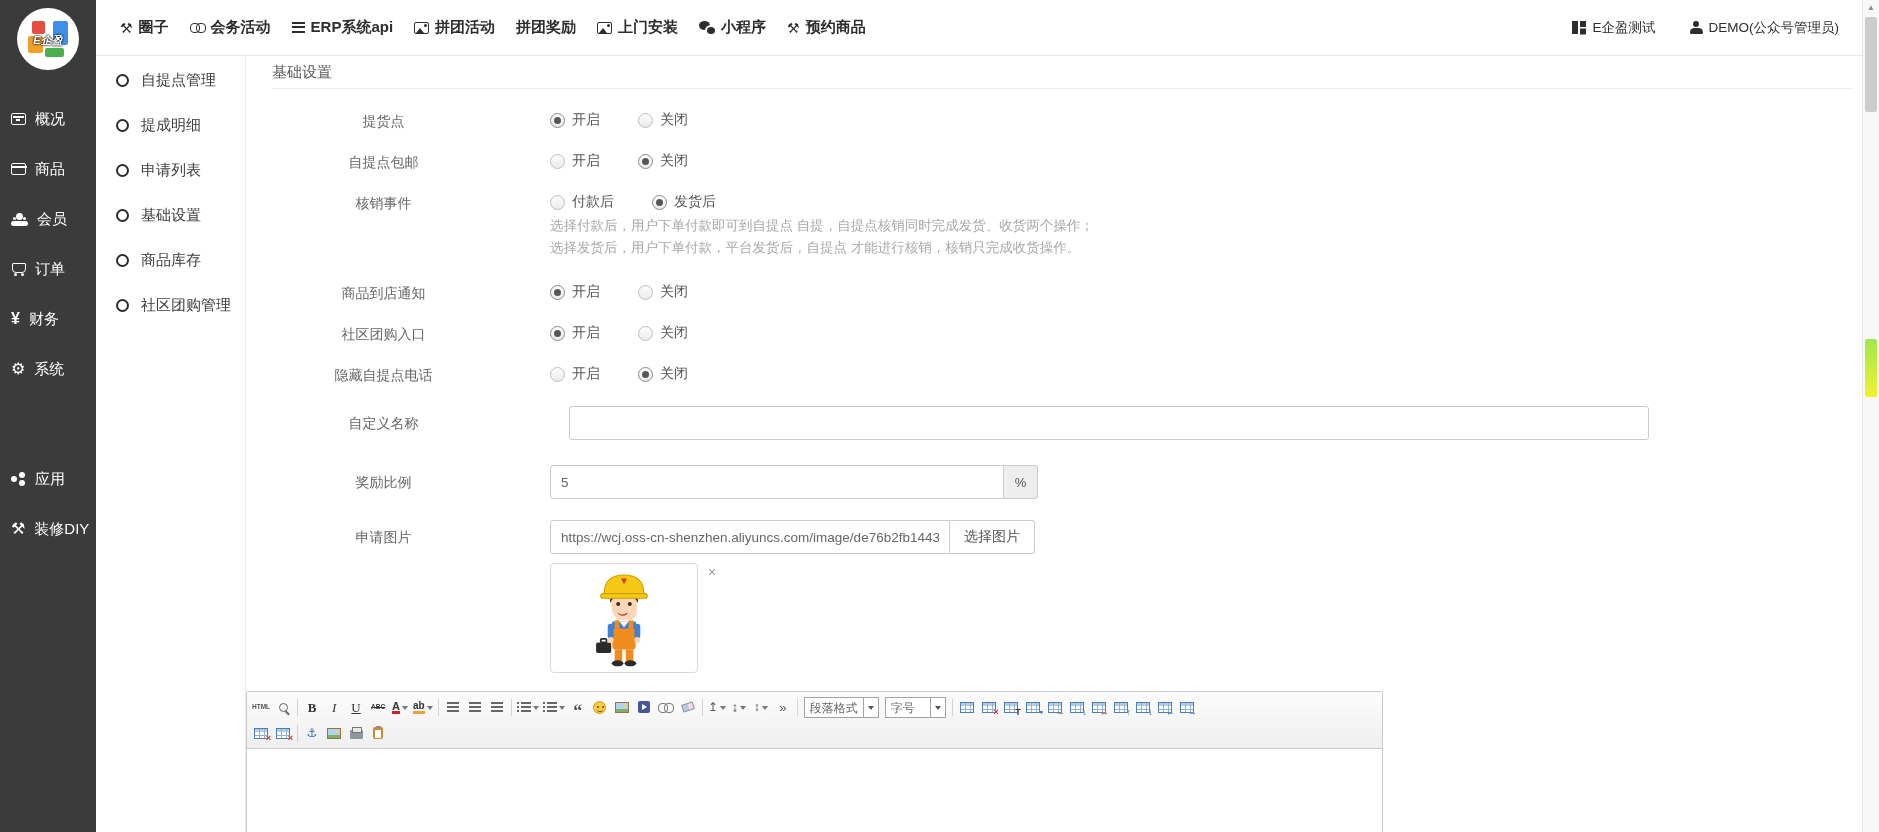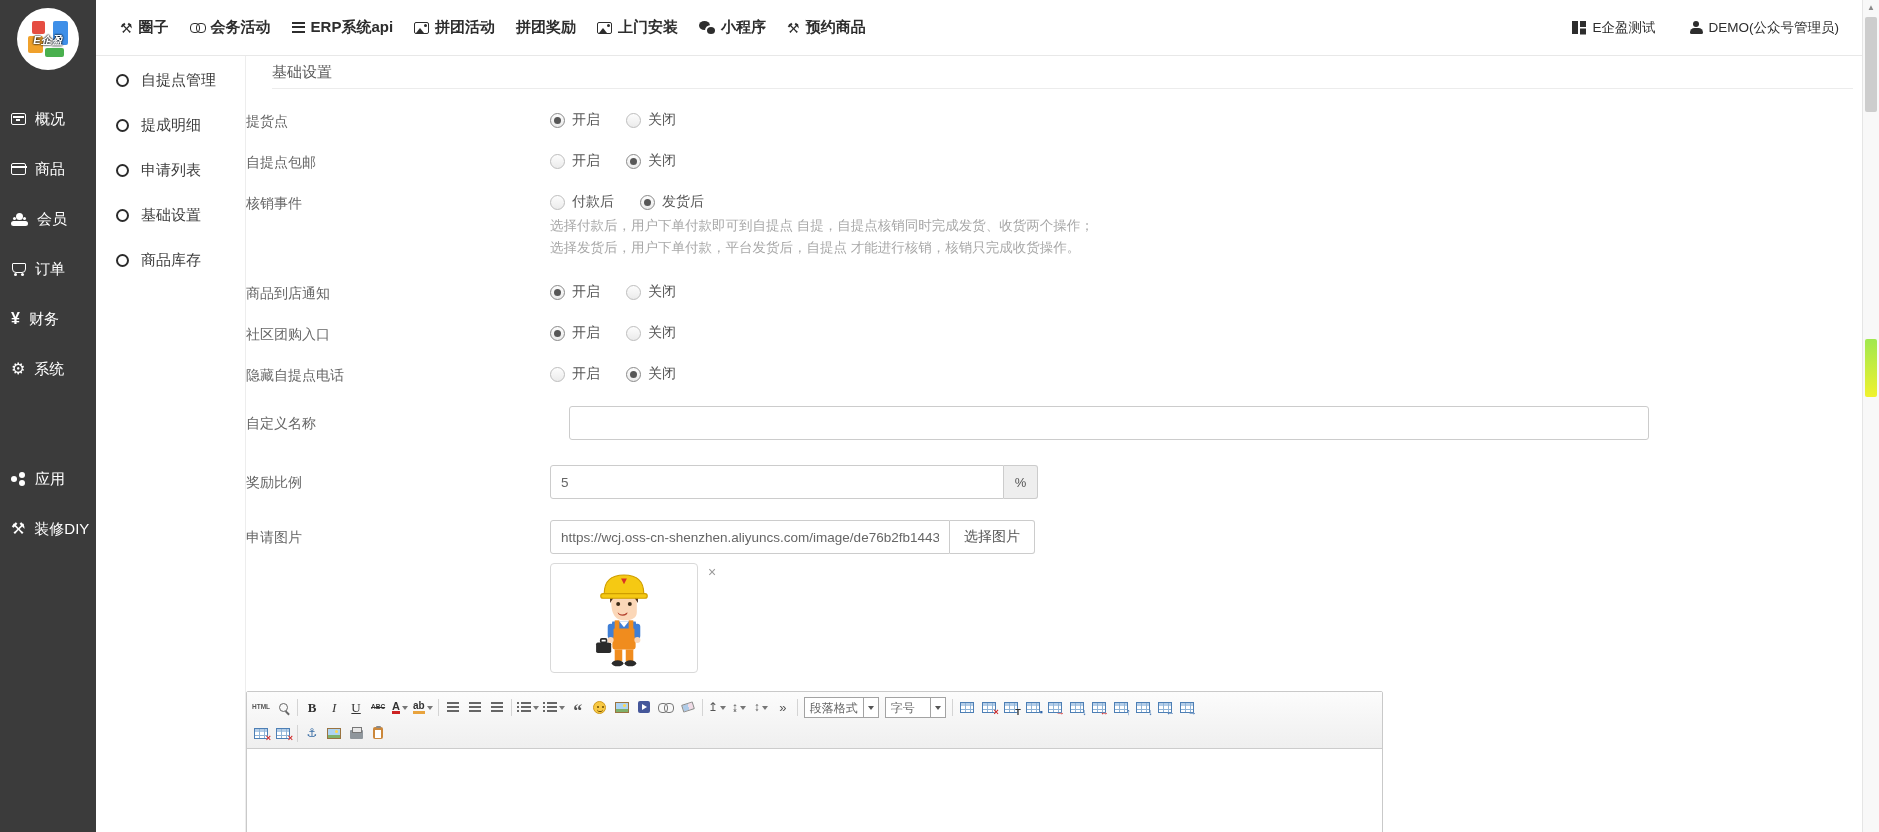--- a/index.html
+++ b/index.html
@@ -42,25 +42,25 @@
   .sub-item { height:45px; display:flex; align-items:center; gap:12px; padding-left:20px;
     font-size:15px; color:#3d3d3d; cursor:pointer; white-space:nowrap; }
 
   
   .content { flex:1; background:#fff; min-width:0; }
   .page-header { margin:0 26px; padding:7px 0 6px; border-bottom:1px solid #ececec;
     font-size:15px; color:#595959; }
   .form { padding-top:22px; }
   .row { display:flex; align-items:flex-start; }
   .row.center { align-items:center; }
-  .lbl { width:304px; flex:none; padding-right:29px; text-align:left; font-size:14px;
+  .lbl { width:304px; flex:none; padding-right:29px; text-align:center; font-size:14px;
     color:#666; line-height:20px; }
   .row.radio { margin-bottom:21px; }
   .row.radio.has-help { margin-bottom:25px; }
-  .opts { display:flex; align-items:center; }
+  .opts { display:flex; align-items:center;gap:12px; }
   .opt { display:flex; align-items:center; margin-right:26px; cursor:pointer; }
   .rad { width:15px; height:15px; border-radius:50%; border:1px solid #bdbdbd;
     background:linear-gradient(#fdfdfd,#ebebeb); display:inline-block; position:relative; flex:none; }
   .rad.sel { border-color:#8a8a8a; }
   .rad.sel::after { content:""; position:absolute; left:3px; top:3px; right:3px; bottom:3px;
     border-radius:50%; background:#575757; }
   .opt-label { margin-left:7px; font-size:14px; color:#555; }
   .help { margin-top:4px; }
   .help p { font-size:13.5px; color:#a8a8a8; line-height:21.5px; }
 
@@ -310,20 +310,24 @@
             <span class="sub-label">申请列表</span>
           </div>
           <div class="sub-item">
             <span class="ci circle-icon"></span>
             <span class="sub-label">基础设置</span>
           </div>
           <div class="sub-item">
             <span class="ci circle-icon"></span>
             <span class="sub-label">商品库存</span>
           </div>
+          <div class="sub-item">
+            <span class="ci circle-icon"></span>
+            <span class="sub-label">社区团购管理</span>
+          </div>
         </nav>
 
       <section class="content">
         <div class="page-header">基础设置</div>
 
         <div class="form">
           <div id="radio-rows">
               <div class="row radio">
                 <div class="lbl">提货点</div>
                 <div class="ctrl">

